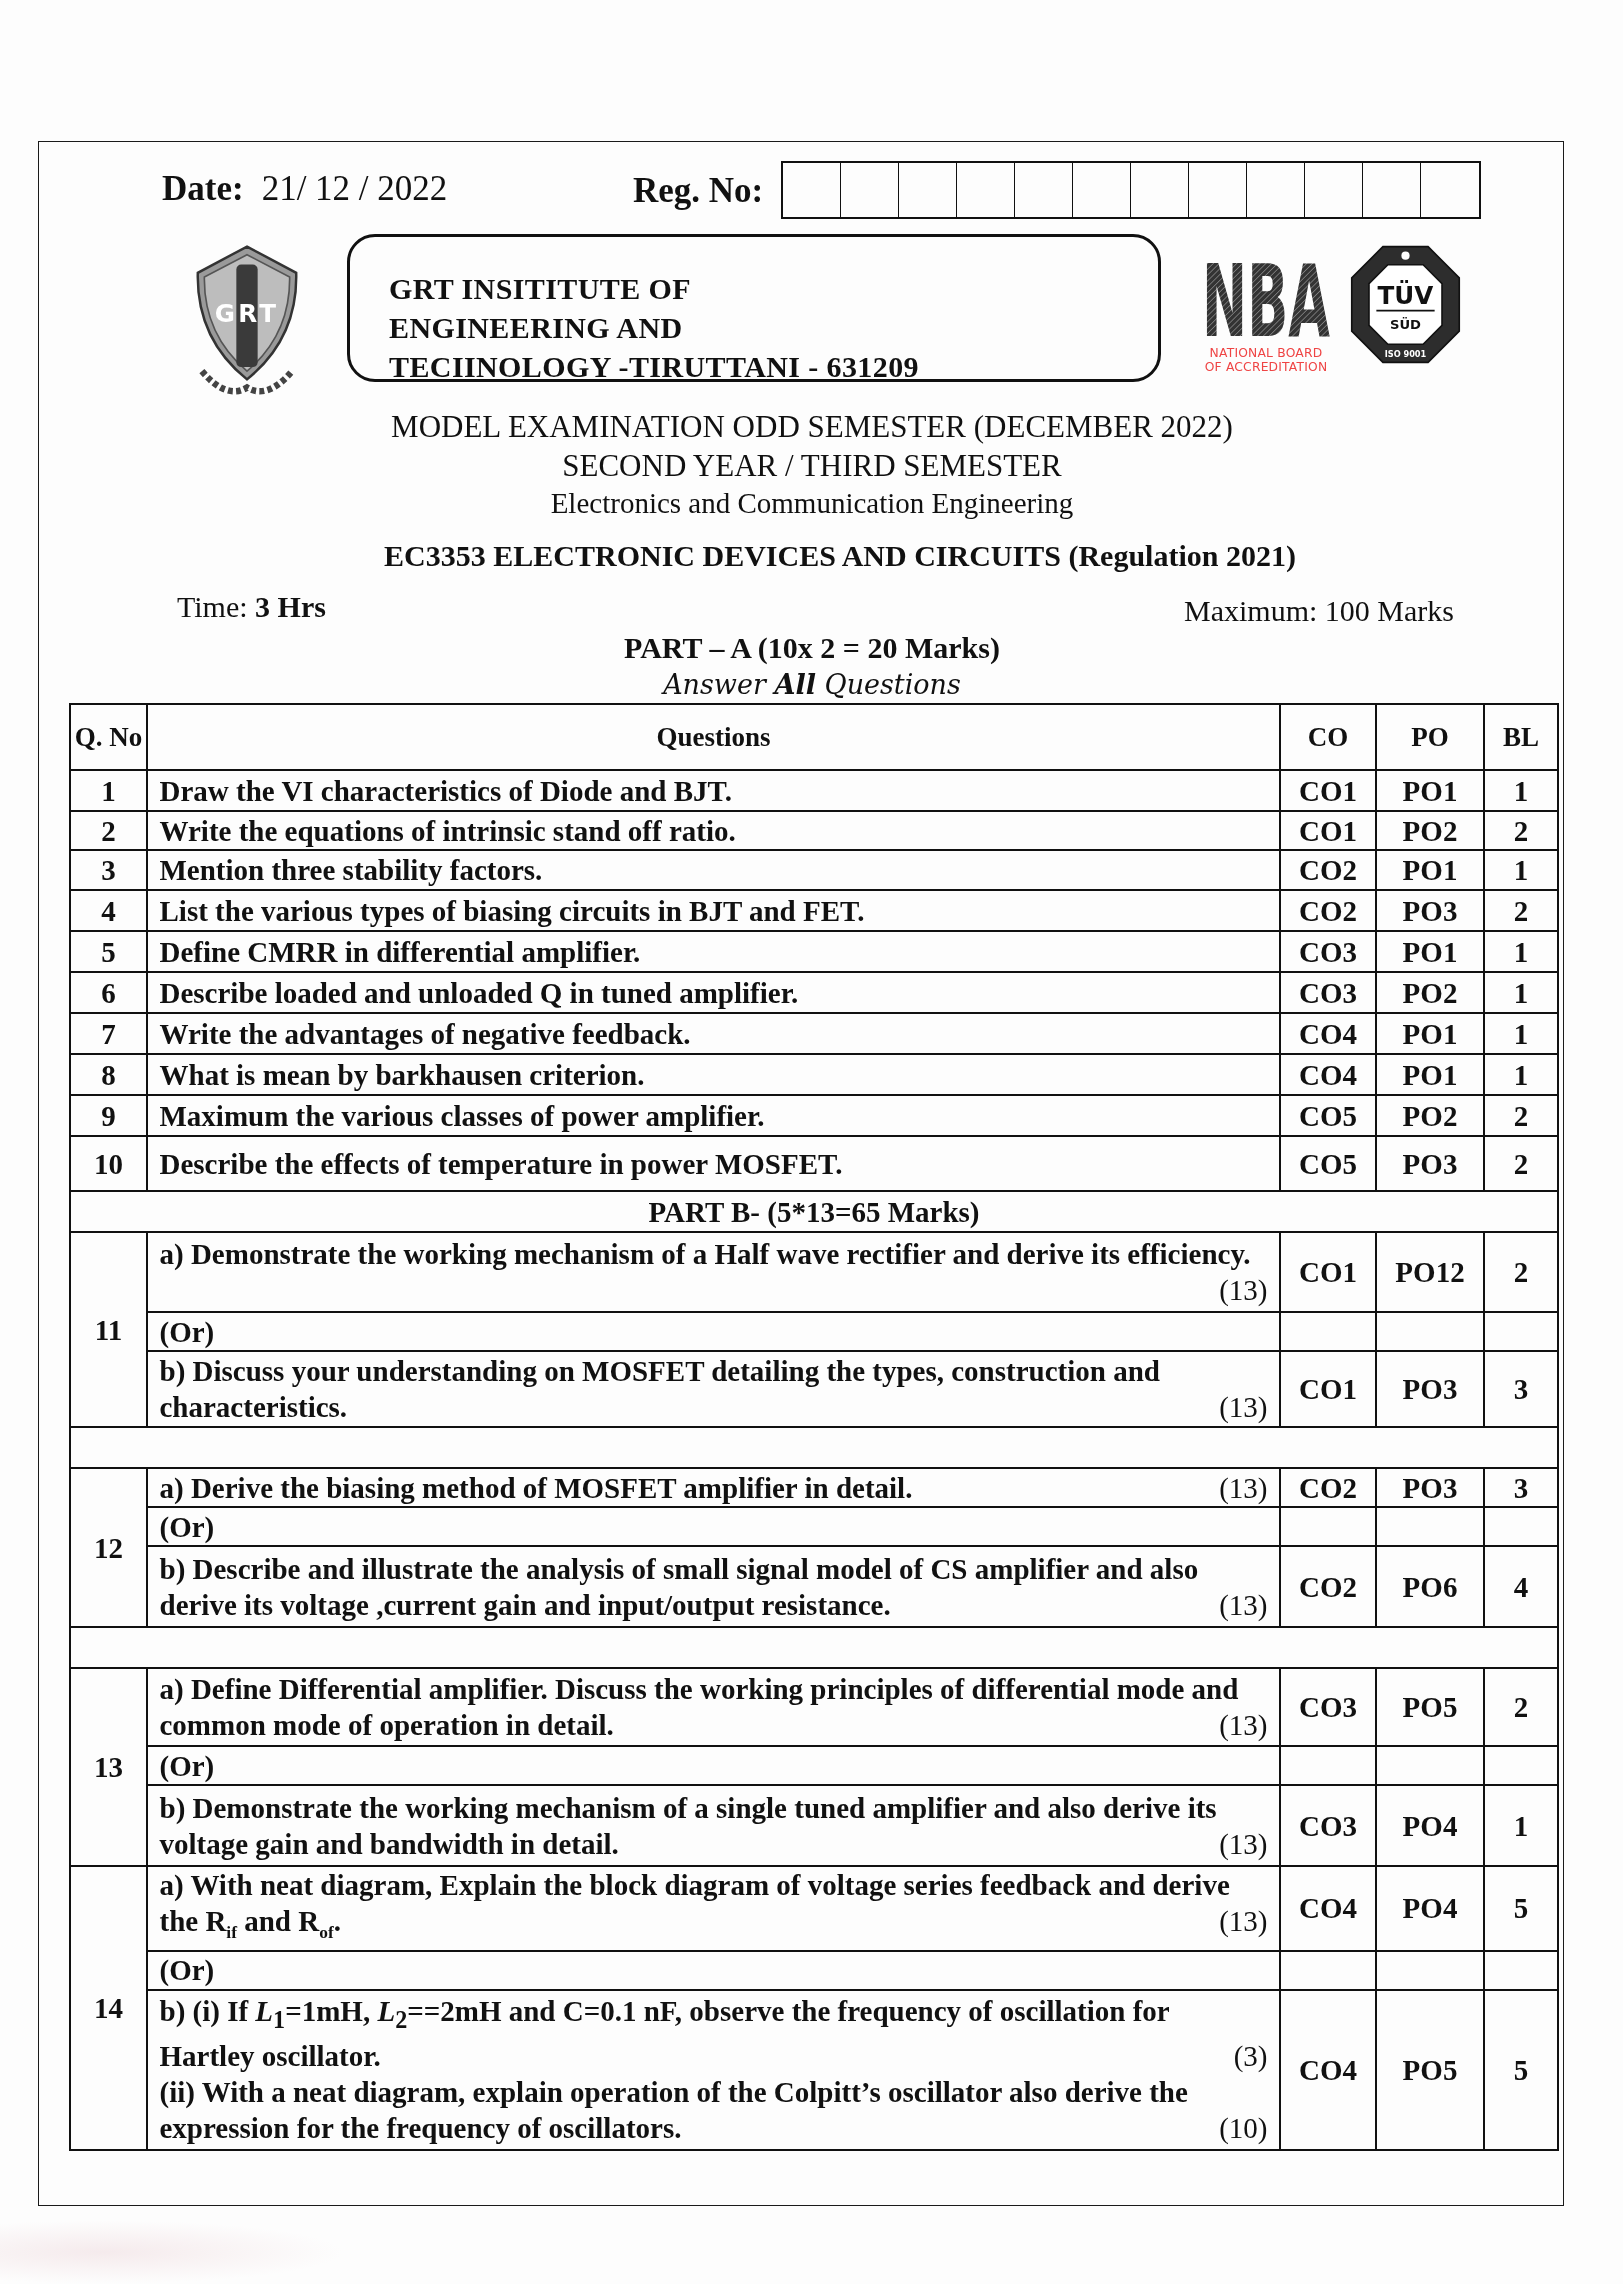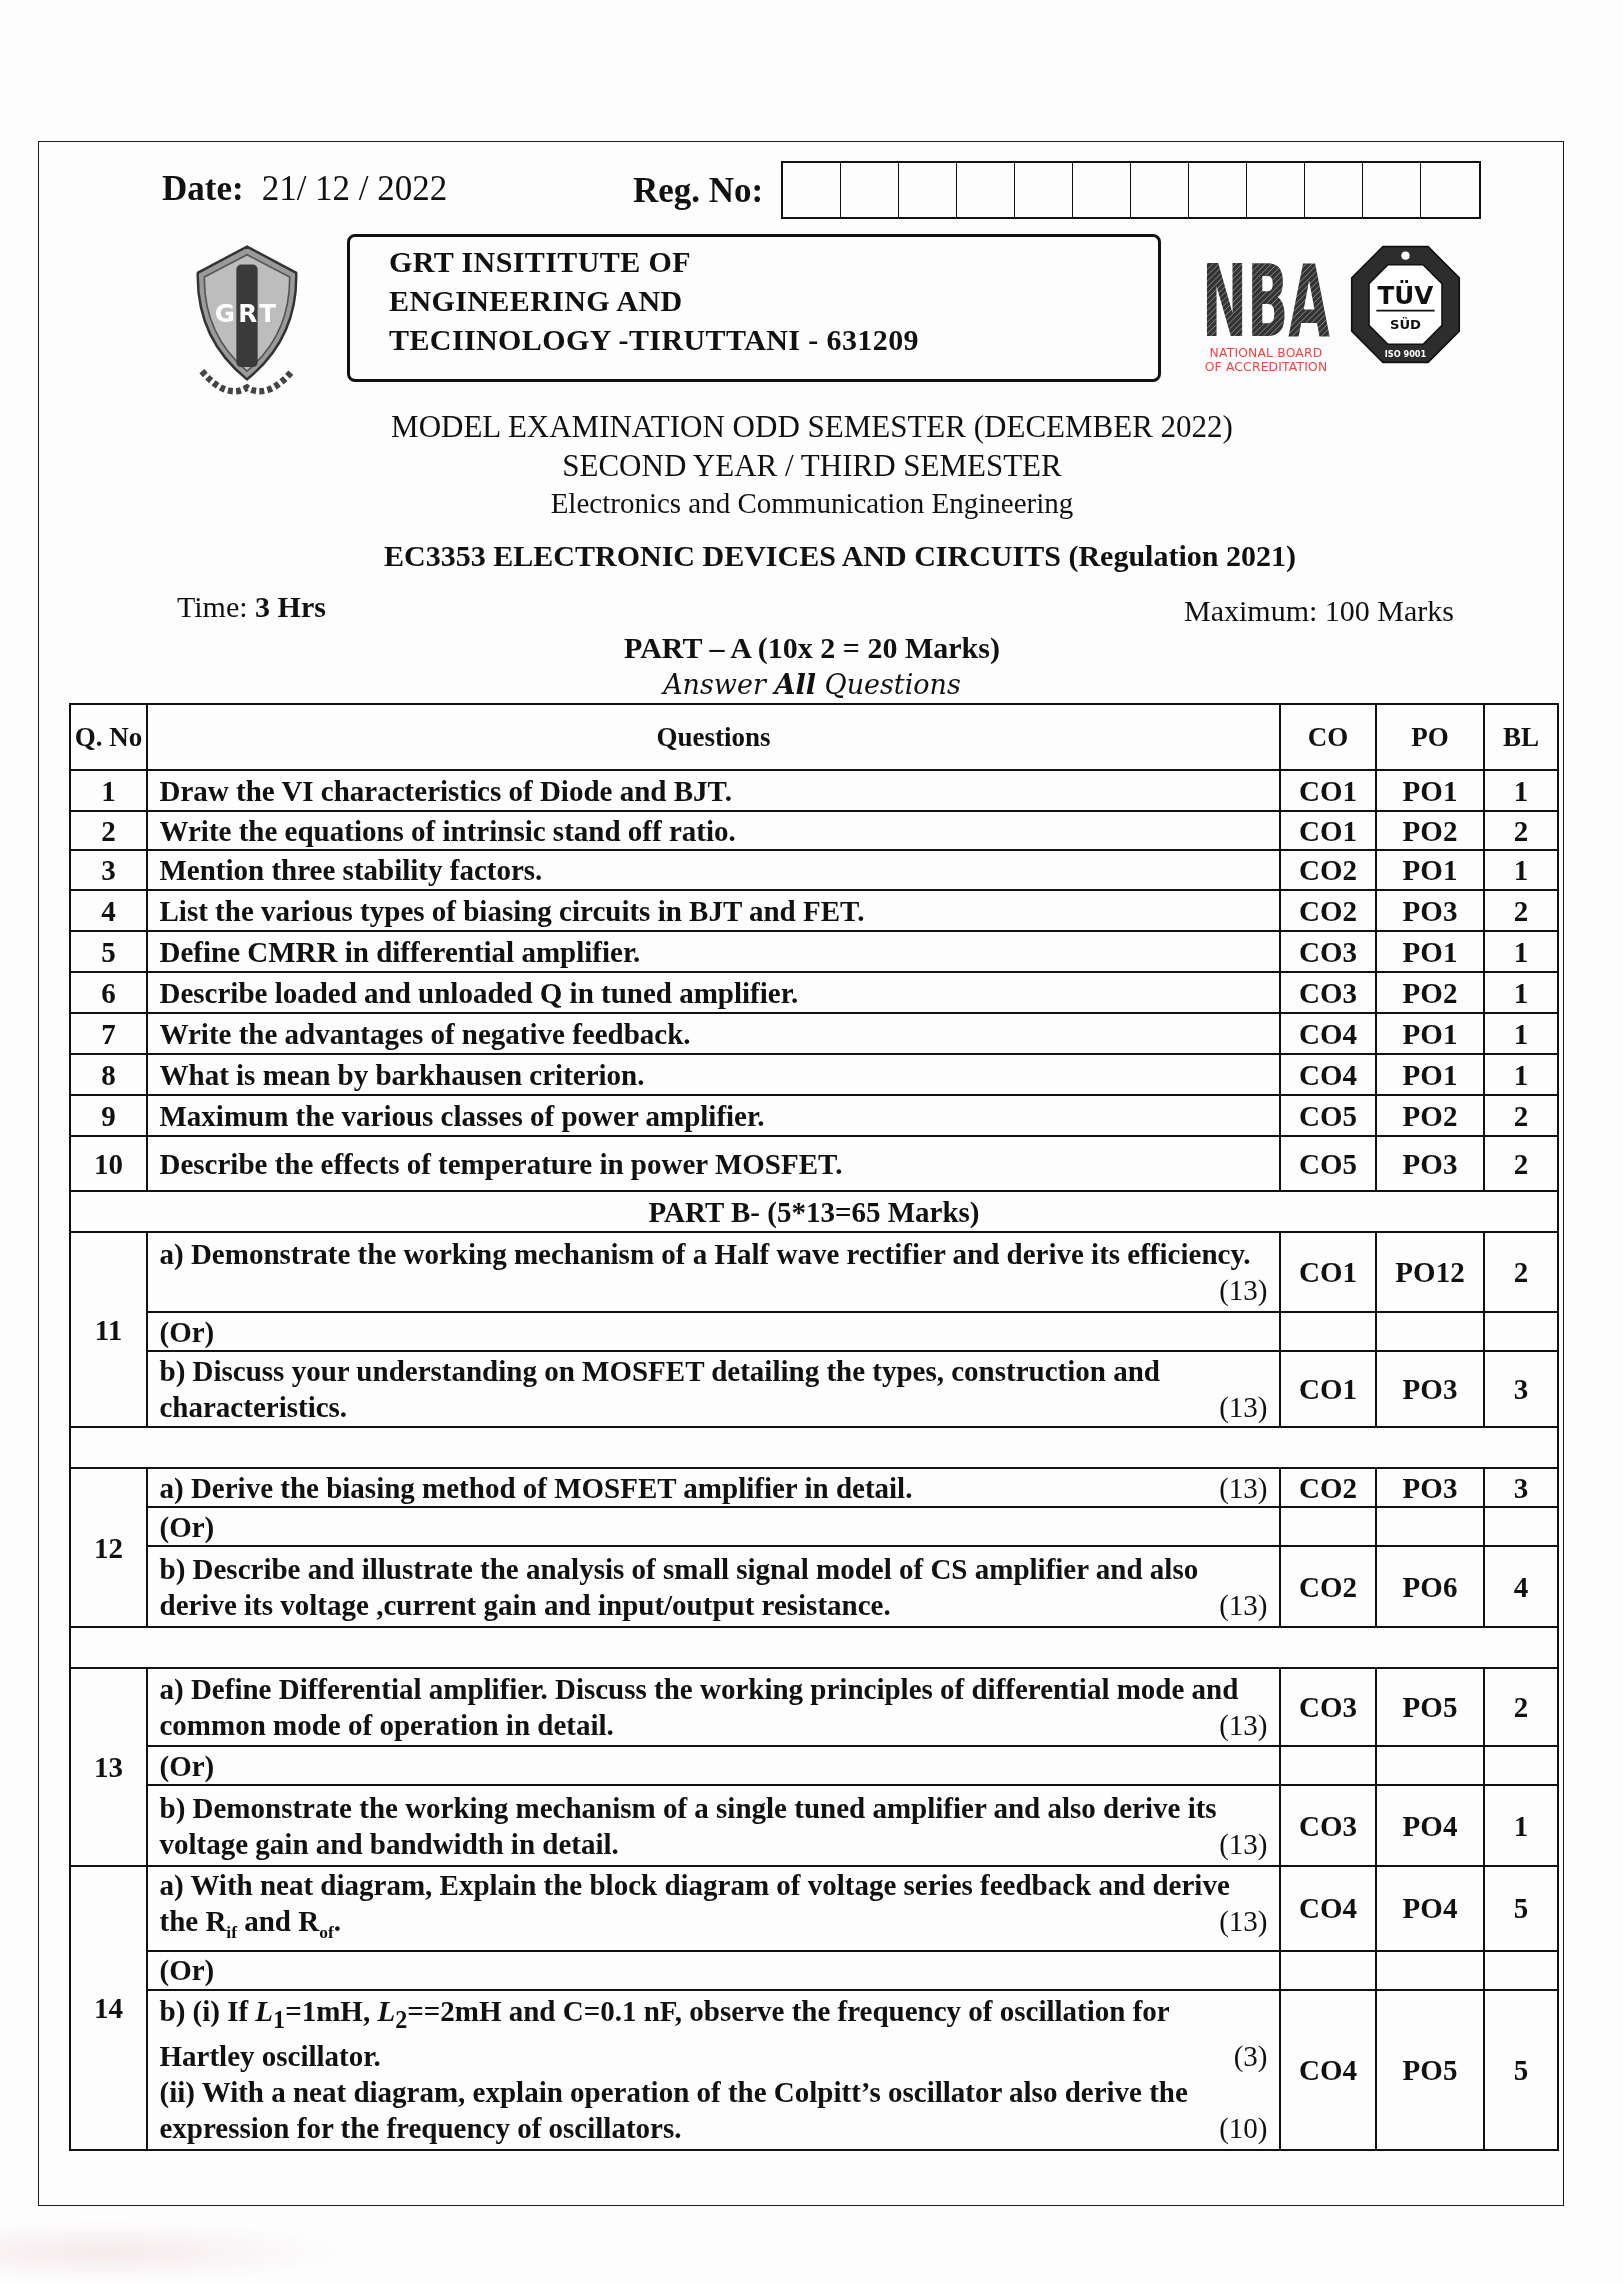--- a/index.html
+++ b/index.html
@@ -9,21 +9,21 @@
                  border:1.6px solid #1a1a1a; box-sizing:border-box; }
   .abs { position:absolute; }
   .date-row { left:162px; top:169px; font-size:35px; white-space:nowrap; }
   .date-row b { font-weight:bold; margin-right:18px; }
   .reg-label { left:633px; top:171px; font-size:35px; font-weight:bold; }
   .reg-boxes { left:781px; top:161px; height:58px; display:flex; border:2.5px solid #111; box-sizing:border-box; }
   .reg-box { width:58px; height:100%; border-right:1.6px solid #111; box-sizing:border-box; }
   .reg-box:last-child { border-right:none; }
   .logo-grt { left:181px; top:240px; width:132px; height:164px; }
   .inst-box { left:347px; top:234px; width:814px; height:148px; border:3.3px solid #111;
-              border-radius:8px; box-sizing:border-box; padding:5px 0 0 39px; }
+              border-radius:28px; box-sizing:border-box; padding:32px 0 0 39px; }
   .inst-box div { font-size:30px; font-weight:bold; line-height:39px; letter-spacing:0.4px; }
   .logo-nba { left:1200px; top:247px; width:132px; height:132px; }
   .nba-text { font-family:"DejaVu Sans","Liberation Sans",sans-serif; font-size:12.3px; line-height:14px;
               color:#ef4444; letter-spacing:0.2px;text-align:center; }
   .logo-tuv { left:1350px; top:245px; width:111px; height:88px; }
   .center { left:0; width:1624px; text-align:center; }
   .exam-title { top:409px; font-size:31px; }
   .exam-year { top:448px; font-size:31px; }
   .exam-dept { top:487px; font-size:29px; }
   .course { top:539px; font-size:30px; font-weight:bold;padding-left:28px; }

